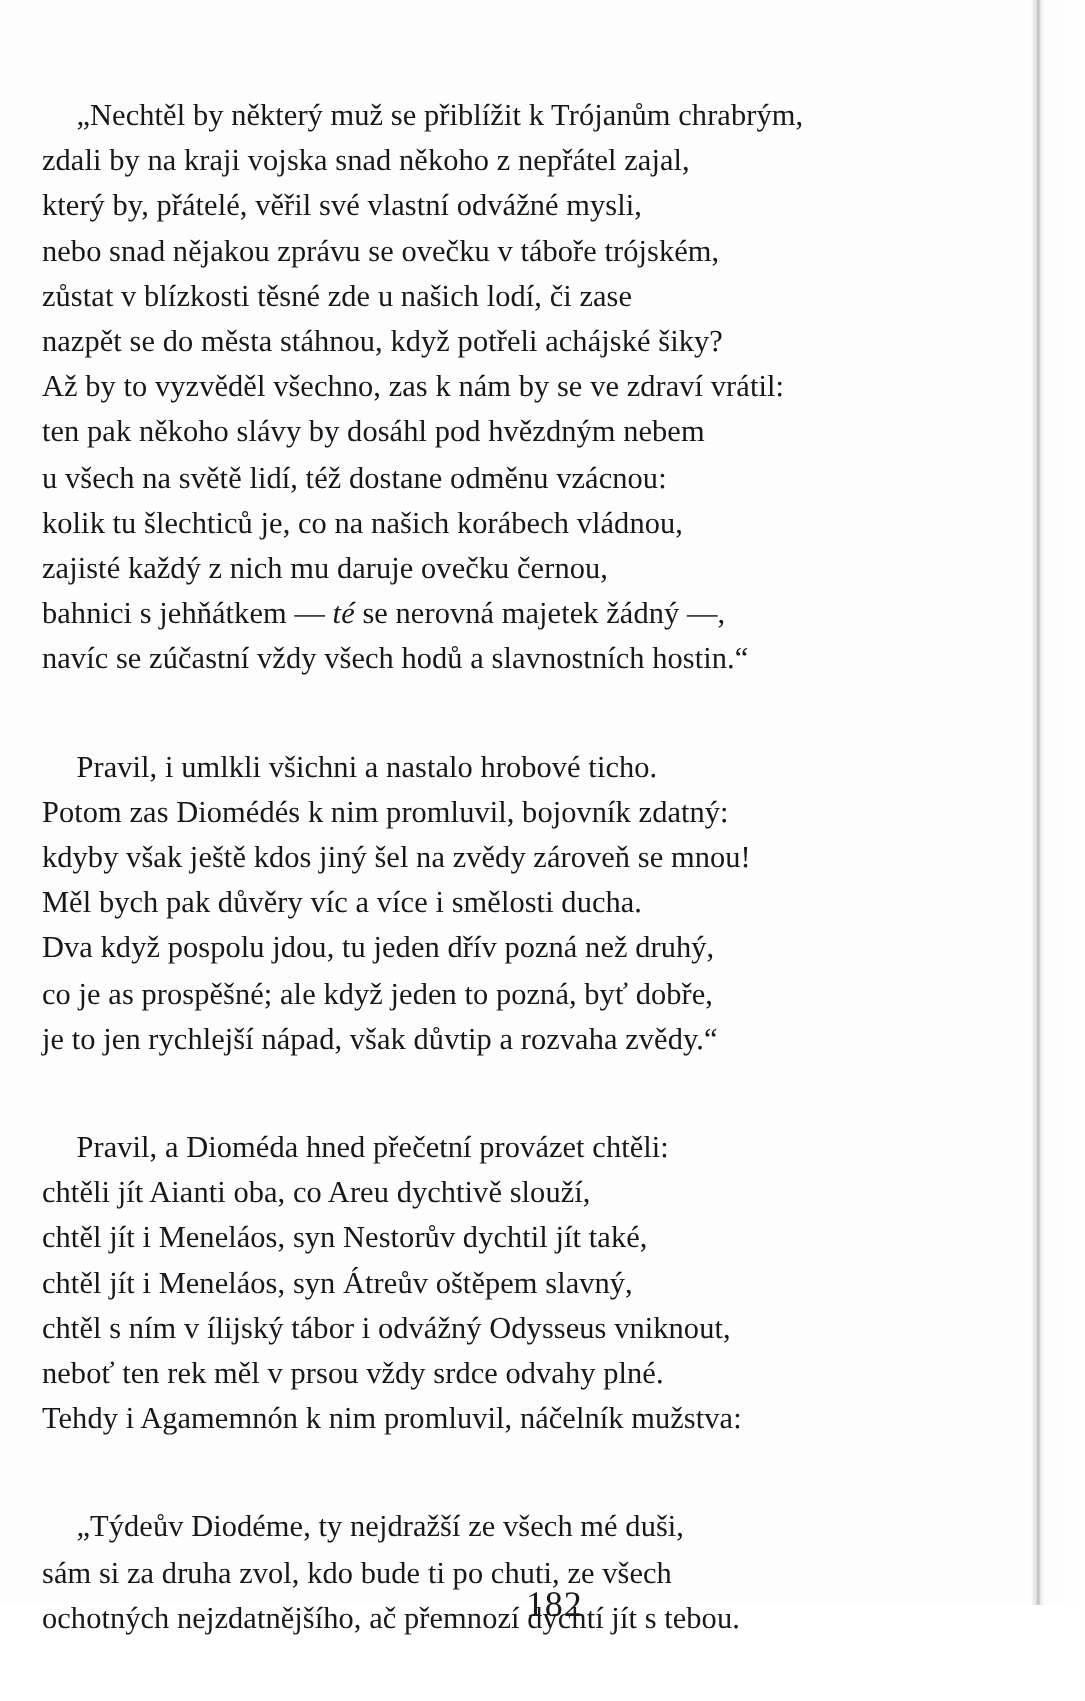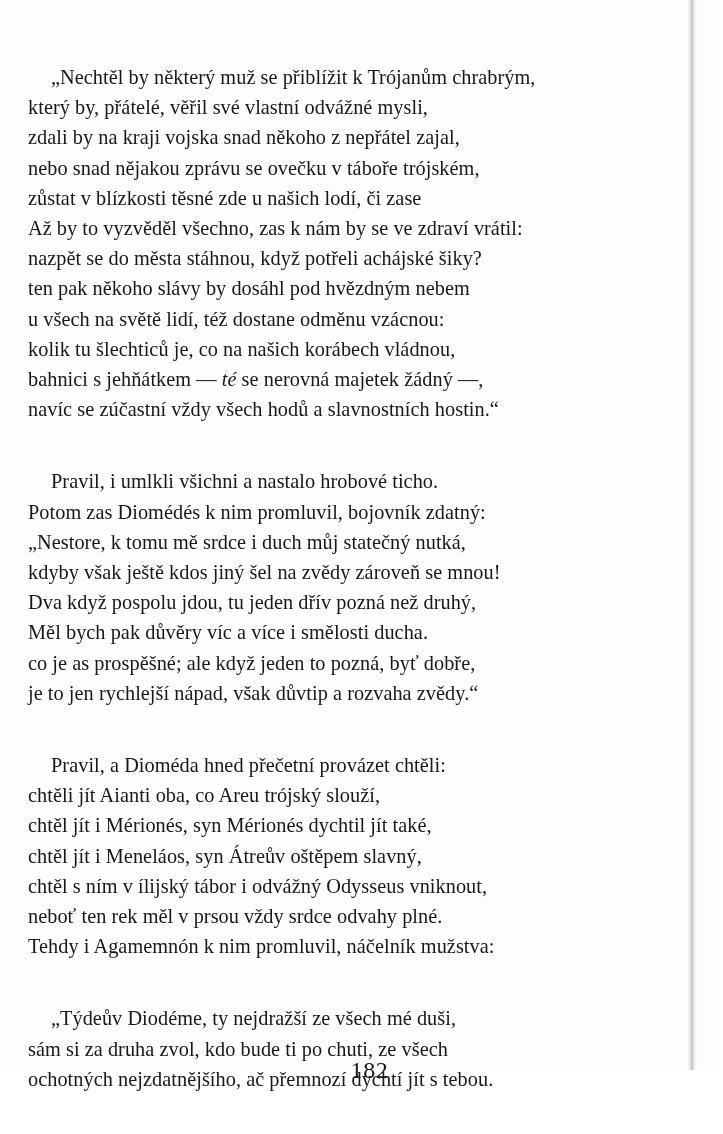--- a/index.html
+++ b/index.html
@@ -96,46 +96,46 @@
 <body>
 
 <div id="page">
 
   <div class="page-edge"></div>
   <div class="page-edge-outer"></div>
 
   <div class="text-body" id="text-body">
       <div class="stanza">
         <div class="line indent">„Nechtěl by některý muž se přiblížit k Trójanům chrabrým,</div>
+        <div class="line">zdali by na kraji vojska snad někoho z nepřátel zajal,</div>
         <div class="line">který by, přátelé, věřil své vlastní odvážné mysli,</div>
-        <div class="line">zdali by na kraji vojska snad někoho z nepřátel zajal,</div>
         <div class="line">nebo snad nějakou zprávu se ovečku v táboře trójském,</div>
         <div class="line">zůstat v blízkosti těsné zde u našich lodí, či zase</div>
+        <div class="line">nazpět se do města stáhnou, když potřeli achájské šiky?</div>
         <div class="line">Až by to vyzvěděl všechno, zas k nám by se ve zdraví vrátil:</div>
-        <div class="line">nazpět se do města stáhnou, když potřeli achájské šiky?</div>
         <div class="line">ten pak někoho slávy by dosáhl pod hvězdným nebem</div>
         <div class="line">u všech na světě lidí, též dostane odměnu vzácnou:</div>
         <div class="line">kolik tu šlechticů je, co na našich korábech vládnou,</div>
+        <div class="line">zajisté každý z nich mu daruje ovečku černou,</div>
         <div class="line">bahnici s jehňátkem — <em>té</em> se nerovná majetek žádný —,</div>
         <div class="line">navíc se zúčastní vždy všech hodů a slavnostních hostin.“</div>
       </div>
       <div class="stanza">
         <div class="line indent">Pravil, i umlkli všichni a nastalo hrobové ticho.</div>
         <div class="line">Potom zas Diomédés k nim promluvil, bojovník zdatný:</div>
-        <div class="line">„Nestore, k tomu mě srdce i duch můj statečný nutká,</div>
         <div class="line">kdyby však ještě kdos jiný šel na zvědy zároveň se mnou!</div>
+        <div class="line">Měl bych pak důvěry víc a více i smělosti ducha.</div>
         <div class="line">Dva když pospolu jdou, tu jeden dřív pozná než druhý,</div>
-        <div class="line">Měl bych pak důvěry víc a více i smělosti ducha.</div>
         <div class="line">co je as prospěšné; ale když jeden to pozná, byť dobře,</div>
         <div class="line">je to jen rychlejší nápad, však důvtip a rozvaha zvědy.“</div>
       </div>
       <div class="stanza">
         <div class="line indent">Pravil, a Dioméda hned přečetní provázet chtěli:</div>
-        <div class="line">chtěli jít Aianti oba, co Areu trójský slouží,</div>
-        <div class="line">chtěl jít i Mérionés, syn Mérionés dychtil jít také,</div>
+        <div class="line">chtěli jít Aianti oba, co Areu dychtivě slouží,</div>
+        <div class="line">chtěl jít i Meneláos, syn Nestorův dychtil jít také,</div>
         <div class="line">chtěl jít i Meneláos, syn Átreův oštěpem slavný,</div>
         <div class="line">chtěl s ním v ílijský tábor i odvážný Odysseus vniknout,</div>
         <div class="line">neboť ten rek měl v prsou vždy srdce odvahy plné.</div>
         <div class="line">Tehdy i Agamemnón k nim promluvil, náčelník mužstva:</div>
       </div>
       <div class="stanza">
         <div class="line indent">„Týdeův Diodéme, ty nejdražší ze všech mé duši,</div>
         <div class="line">sám si za druha zvol, kdo bude ti po chuti, ze všech</div>
         <div class="line">ochotných nejzdatnějšího, ač přemnozí dychtí jít s tebou.</div>
       </div>

